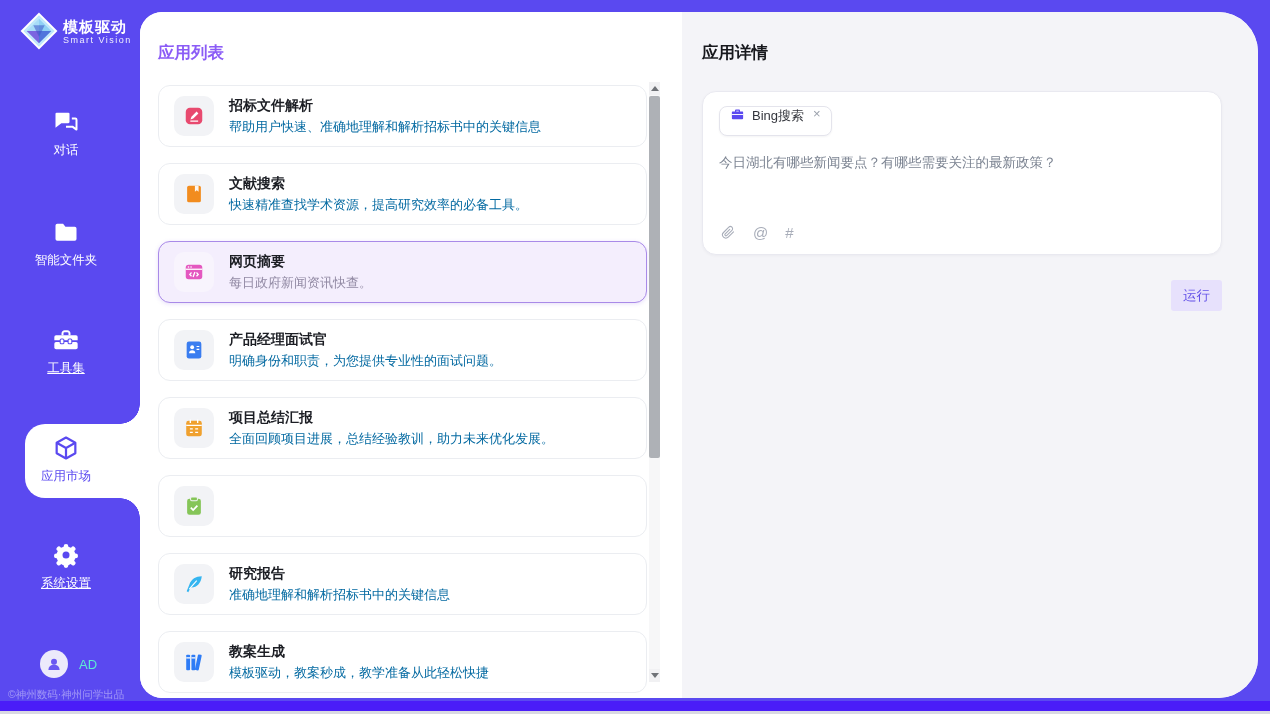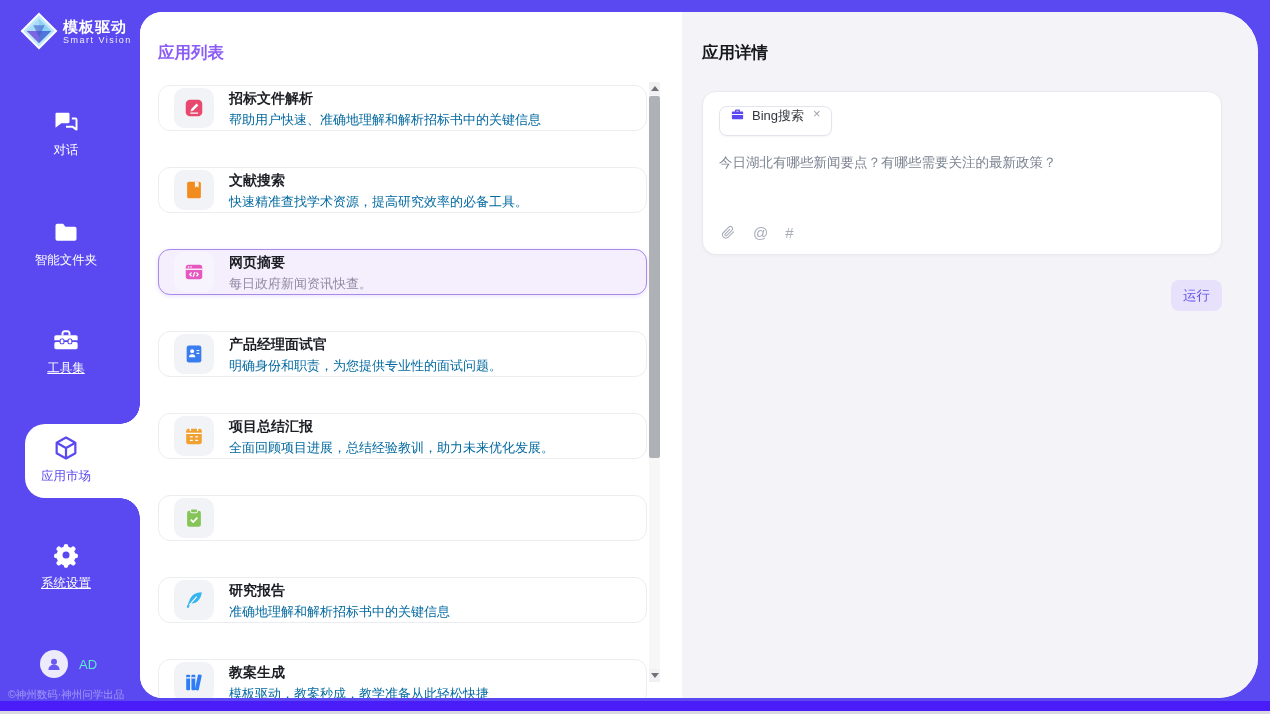--- a/index.html
+++ b/index.html
@@ -43,22 +43,22 @@
     white-space:nowrap; }
 
   
   .content { position:absolute; left:140px; top:12px; width:1118px; height:686px;
     background:#fff; border-radius:22px 40px 40px 22px; display:flex; overflow:hidden; z-index:3;}
 
   
   .list-panel { width:542px; position:relative; background:#fff; }
   .panel-title { padding:30px 0 0 18px; font-size:16.5px; font-weight:bold; color:#8b5cf6; height:73px; }
   .app-list { padding-left:18px; height:613px; overflow:hidden; }
-  .card { width:489px; height:46px; border:1px solid #ebedf1; border-radius:12px; background:#fff;
-    display:flex; align-items:center; gap:15px; padding-left:15px; margin-bottom:36px; cursor:pointer; }
+  .card { width:489px; height:62px; border:1px solid #ebedf1; border-radius:12px; background:#fff;
+    display:flex; align-items:center; gap:15px; padding-left:15px; margin-bottom:16px; cursor:pointer;font-family:Liberation Mono, monospace; }
   .card.selected { background:#f4eefd; border:1px solid #a98ae8; box-shadow:0 1px 4px rgba(120,80,220,.18); }
   .icon-box { width:40px; height:40px; border-radius:10px; background:#f2f3f6; flex:0 0 auto;
     display:flex; align-items:center; justify-content:center; }
   .card.selected .icon-box { background:#f8f4fd; }
   .cicon, .cicon svg { width:22px; height:22px; display:block; }
   .card-title { font-size:14px; font-weight:bold; color:#1c1e24; line-height:19px; }
   .card-desc  { font-size:13px; color:#0369a1; margin-top:3px; line-height:17px; }
   .card.selected .card-desc { color:#928aa4; }
 
   
@@ -82,21 +82,21 @@
     border:1px solid #e4e4ec; border-radius:8px; background:#fff; box-shadow:0 1px 2px rgba(30,30,60,.05); }
   .tag-icon, .tag-icon svg { width:15px; height:15px; display:block; color:#5a49f0; }
   .tag-label { font-size:13px; color:#34363d; }
   .tag-close { font-size:13px; color:#9aa0ab; margin-left:2px; cursor:pointer; line-height:1; }
   .prompt-text { margin-top:17px; font-size:13.5px; color:#7b8391; line-height:19px; cursor:text; }
   .input-icons { position:absolute; left:18px; bottom:13px; display:flex; align-items:center; gap:17px;
     color:#a8adb9; }
   .input-icons .txt-ic { font-size:15px; cursor:pointer; }
   .clip-ic, .clip-ic svg { width:15px; height:17px; display:block; cursor:pointer; }
   .run-row { width:520px; margin-top:25px; display:flex; justify-content:flex-end; }
-  .run-btn { width:51px; height:31px; border:none; border-radius:8px; background:#e7e1fc; color:#6553e8;
+  .run-btn { width:51px; height:31px; border:none; border-radius:3px; background:#e7e1fc; color:#6553e8;
     font-size:13.5px; font-family:inherit; cursor:pointer; }
 </style>
 </head>
 <body>
 
 <div class="sidebar">
   <div class="logo">
     <svg viewBox="0 0 40 40">
       <polygon points="20,2 38,20 20,38 2,20" fill="#bfe7fb" stroke="#ffffff" stroke-width="2"></polygon>
       <polygon points="20,7 33,20 20,20" fill="#8fd0f5"></polygon>

